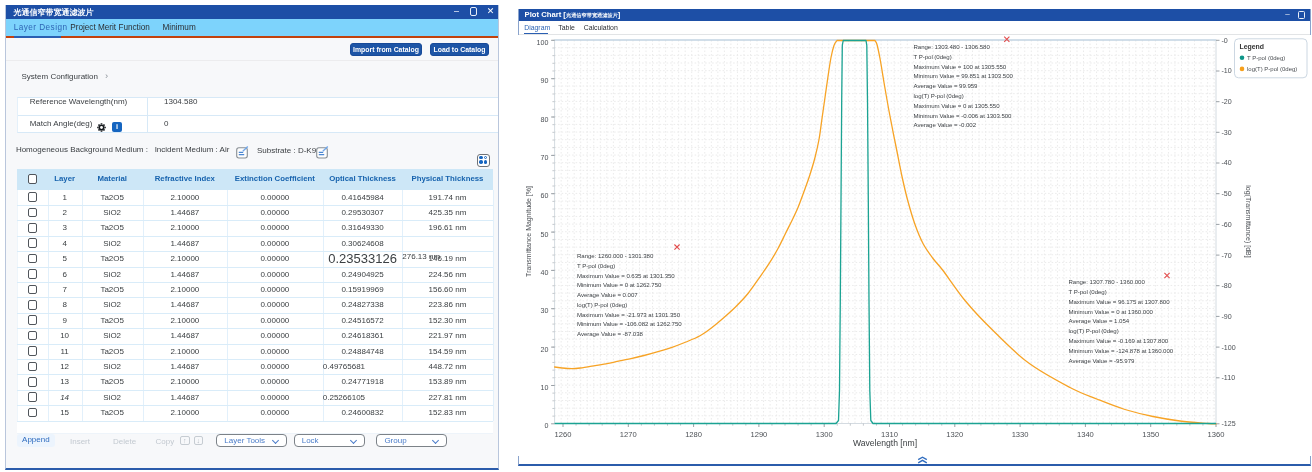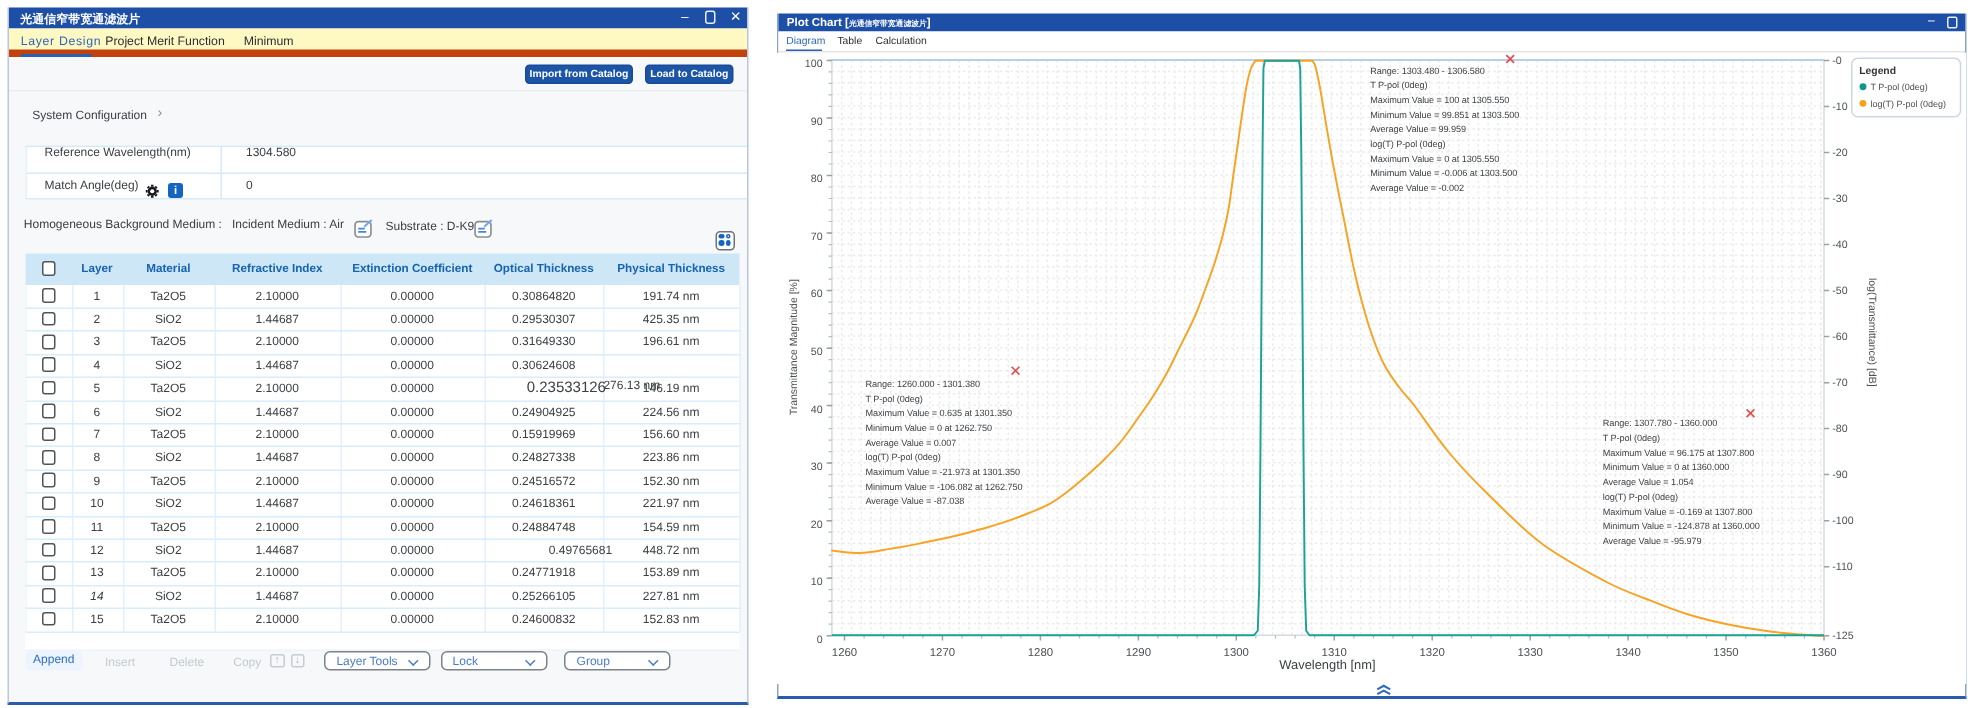--- a/index.html
+++ b/index.html
@@ -13,21 +13,21 @@
 
 <div style="position:absolute;left:4.5px;top:5px;width:494px;height:465px;background:#f7f8fa;border-left:1px solid #b9c6dc;border-right:1px solid #b9c6dc;border-bottom:2.5px solid #2b5cab;">
 
   <div style="position:absolute;left:0;top:0;width:100%;height:14px;background:#1d4fa6;">
     <div style="position:absolute;left:8px;top:1.5px;font-size:8px;font-weight:bold;color:#ffffff;">光通信窄带宽通滤波片</div>
     <div style="position:absolute;left:444px;top:1px;width:14px;text-align:center;font-size:9px;color:#fff;">–</div>
     <div style="position:absolute;left:464px;top:2.4px;width:7.5px;height:8.5px;border:1.4px solid #e8eef8;border-radius:2px;"></div>
     <div style="position:absolute;left:478px;top:1px;width:14px;text-align:center;font-size:9px;color:#fff;">✕</div>
   </div>
 
-  <div style="position:absolute;left:0;top:14px;width:100%;height:18.5px;background:#fef9c3;border-bottom:5px solid #c2410c;text-align:right;">
+  <div style="position:absolute;left:0;top:14px;width:100%;height:18.5px;background:#7dd3fc;border-bottom:2px solid #c2410c;text-align:right;">
     <div style="position:absolute;left:8.3px;top:4px;font-size:8.2px;letter-spacing:0.45px;color:#2e66b5;">Layer Design</div>
     <div style="position:absolute;left:8px;top:16.5px;width:47px;height:2px;background:#2a5fb2;"></div>
     <div style="position:absolute;left:64.7px;top:4px;font-size:8.2px;color:#2b2e33;">Project Merit Function</div>
     <div style="position:absolute;left:157px;top:4px;font-size:8.2px;color:#2b2e33;">Minimum</div>
   </div>
 
   <div class="blubtn" style="left:344.5px;top:38px;width:72px;height:13px;line-height:12px;">Import from Catalog</div>
   <div class="blubtn" style="left:424.5px;top:38px;width:59px;height:13px;line-height:12px;">Load to Catalog</div>
   <div style="position:absolute;left:0;top:54.8px;width:100%;height:1px;background:#ececee;"></div>
 
@@ -88,21 +88,21 @@
 <div style="position:absolute;left:221.4px;top:184.5px;width:1px;height:231px;background:#e2f0fb;"></div>
 <div style="position:absolute;left:317.3px;top:184.5px;width:1px;height:231px;background:#e2f0fb;"></div>
 <div style="position:absolute;left:396.8px;top:184.5px;width:1px;height:231px;background:#e2f0fb;"></div>
 <div style="position:absolute;left:11.0px;top:184.5px;width:1px;height:231px;background:#eef5fb;"></div>
 <div style="position:absolute;left:487.1px;top:184.5px;width:1px;height:231px;background:#e2f0fb;"></div>
 <div style="position:absolute;left:11.0px;top:199.9px;width:476.1px;height:1px;background:#d9ecf9;"></div>
 <div style="position:absolute;left:42.2px;top:184.5px;width:33.89999999999999px;height:15.4px;line-height:15.4px;text-align:center;font-size:8px;color:#3c4043;">1</div>
 <div style="position:absolute;left:76.1px;top:184.5px;width:61.20000000000002px;height:15.4px;line-height:15.4px;text-align:center;font-size:8px;color:#3c4043;">Ta2O5</div>
 <div style="position:absolute;left:137.3px;top:184.5px;width:84.1px;height:15.4px;line-height:15.4px;text-align:center;font-size:8px;color:#3c4043;">2.10000</div>
 <div style="position:absolute;left:221.4px;top:184.5px;width:95.9px;height:15.4px;line-height:15.4px;text-align:center;font-size:8px;color:#3c4043;">0.00000</div>
-<div style="position:absolute;left:317.3px;top:184.5px;width:79.5px;height:15.4px;line-height:15.4px;text-align:center;font-size:8px;color:#3c4043;">0.30864820</div>
+<div style="position:absolute;left:317.3px;top:184.5px;width:79.5px;height:15.4px;line-height:15.4px;text-align:center;font-size:8px;color:#3c4043;">0.41645984</div>
 <div style="position:absolute;left:396.8px;top:184.5px;width:90.30000000000001px;height:15.4px;line-height:15.4px;text-align:center;font-size:8px;color:#3c4043;">191.74 nm</div>
 <div class="cb" style="left:22.0px;top:187.2px;"></div>
 <div style="position:absolute;left:11.0px;top:215.3px;width:476.1px;height:1px;background:#d9ecf9;"></div>
 <div style="position:absolute;left:42.2px;top:199.9px;width:33.89999999999999px;height:15.4px;line-height:15.4px;text-align:center;font-size:8px;color:#3c4043;">2</div>
 <div style="position:absolute;left:76.1px;top:199.9px;width:61.20000000000002px;height:15.4px;line-height:15.4px;text-align:center;font-size:8px;color:#3c4043;">SiO2</div>
 <div style="position:absolute;left:137.3px;top:199.9px;width:84.1px;height:15.4px;line-height:15.4px;text-align:center;font-size:8px;color:#3c4043;">1.44687</div>
 <div style="position:absolute;left:221.4px;top:199.9px;width:95.9px;height:15.4px;line-height:15.4px;text-align:center;font-size:8px;color:#3c4043;">0.00000</div>
 <div style="position:absolute;left:317.3px;top:199.9px;width:79.5px;height:15.4px;line-height:15.4px;text-align:center;font-size:8px;color:#3c4043;">0.29530307</div>
 <div style="position:absolute;left:396.8px;top:199.9px;width:90.30000000000001px;height:15.4px;line-height:15.4px;text-align:center;font-size:8px;color:#3c4043;">425.35 nm</div>
 <div class="cb" style="left:22.0px;top:202.6px;"></div>
@@ -120,21 +120,21 @@
 <div style="position:absolute;left:137.3px;top:230.7px;width:84.1px;height:15.4px;line-height:15.4px;text-align:center;font-size:8px;color:#3c4043;">1.44687</div>
 <div style="position:absolute;left:221.4px;top:230.7px;width:95.9px;height:15.4px;line-height:15.4px;text-align:center;font-size:8px;color:#3c4043;">0.00000</div>
 <div style="position:absolute;left:317.3px;top:230.7px;width:79.5px;height:15.4px;line-height:15.4px;text-align:center;font-size:8px;color:#3c4043;">0.30624608</div>
 <div style="position:absolute;left:396.8px;top:244px;width:90.30000000000001px;height:15.4px;line-height:15.4px;text-align:left;font-size:8px;color:#3c4043;">276.13 nm</div>
 <div class="cb" style="left:22.0px;top:233.4px;"></div>
 <div style="position:absolute;left:11.0px;top:261.5px;width:476.1px;height:1px;background:#d9ecf9;"></div>
 <div style="position:absolute;left:42.2px;top:246.1px;width:33.89999999999999px;height:15.4px;line-height:15.4px;text-align:center;font-size:8px;color:#3c4043;">5</div>
 <div style="position:absolute;left:76.1px;top:246.1px;width:61.20000000000002px;height:15.4px;line-height:15.4px;text-align:center;font-size:8px;color:#3c4043;">Ta2O5</div>
 <div style="position:absolute;left:137.3px;top:246.1px;width:84.1px;height:15.4px;line-height:15.4px;text-align:center;font-size:8px;color:#3c4043;">2.10000</div>
 <div style="position:absolute;left:221.4px;top:246.1px;width:95.9px;height:15.4px;line-height:15.4px;text-align:center;font-size:8px;color:#3c4043;">0.00000</div>
-<div style="position:absolute;left:317.3px;top:246.1px;width:79.5px;height:15.4px;line-height:15.4px;text-align:center;font-size:10px;color:#3c4043;margin-left:15px;">0.23533126</div>
+<div style="position:absolute;left:317.3px;top:246.1px;width:79.5px;height:15.4px;line-height:15.4px;text-align:center;font-size:13px;color:#3c4043;">0.23533126</div>
 <div style="position:absolute;left:396.8px;top:246.1px;width:90.30000000000001px;height:15.4px;line-height:15.4px;text-align:center;font-size:8px;color:#3c4043;">146.19 nm</div>
 <div class="cb" style="left:22.0px;top:248.8px;"></div>
 <div style="position:absolute;left:11.0px;top:276.9px;width:476.1px;height:1px;background:#d9ecf9;"></div>
 <div style="position:absolute;left:42.2px;top:261.5px;width:33.89999999999999px;height:15.4px;line-height:15.4px;text-align:center;font-size:8px;color:#3c4043;">6</div>
 <div style="position:absolute;left:76.1px;top:261.5px;width:61.20000000000002px;height:15.4px;line-height:15.4px;text-align:center;font-size:8px;color:#3c4043;">SiO2</div>
 <div style="position:absolute;left:137.3px;top:261.5px;width:84.1px;height:15.4px;line-height:15.4px;text-align:center;font-size:8px;color:#3c4043;">1.44687</div>
 <div style="position:absolute;left:221.4px;top:261.5px;width:95.9px;height:15.4px;line-height:15.4px;text-align:center;font-size:8px;color:#3c4043;">0.00000</div>
 <div style="position:absolute;left:317.3px;top:261.5px;width:79.5px;height:15.4px;line-height:15.4px;text-align:center;font-size:8px;color:#3c4043;">0.24904925</div>
 <div style="position:absolute;left:396.8px;top:261.5px;width:90.30000000000001px;height:15.4px;line-height:15.4px;text-align:center;font-size:8px;color:#3c4043;">224.56 nm</div>
 <div class="cb" style="left:22.0px;top:264.2px;"></div>
@@ -176,37 +176,37 @@
 <div style="position:absolute;left:137.3px;top:338.5px;width:84.1px;height:15.4px;line-height:15.4px;text-align:center;font-size:8px;color:#3c4043;">2.10000</div>
 <div style="position:absolute;left:221.4px;top:338.5px;width:95.9px;height:15.4px;line-height:15.4px;text-align:center;font-size:8px;color:#3c4043;">0.00000</div>
 <div style="position:absolute;left:317.3px;top:338.5px;width:79.5px;height:15.4px;line-height:15.4px;text-align:center;font-size:8px;color:#3c4043;">0.24884748</div>
 <div style="position:absolute;left:396.8px;top:338.5px;width:90.30000000000001px;height:15.4px;line-height:15.4px;text-align:center;font-size:8px;color:#3c4043;">154.59 nm</div>
 <div class="cb" style="left:22.0px;top:341.2px;"></div>
 <div style="position:absolute;left:11.0px;top:369.3px;width:476.1px;height:1px;background:#d9ecf9;"></div>
 <div style="position:absolute;left:42.2px;top:353.9px;width:33.89999999999999px;height:15.4px;line-height:15.4px;text-align:center;font-size:8px;color:#3c4043;">12</div>
 <div style="position:absolute;left:76.1px;top:353.9px;width:61.20000000000002px;height:15.4px;line-height:15.4px;text-align:center;font-size:8px;color:#3c4043;">SiO2</div>
 <div style="position:absolute;left:137.3px;top:353.9px;width:84.1px;height:15.4px;line-height:15.4px;text-align:center;font-size:8px;color:#3c4043;">1.44687</div>
 <div style="position:absolute;left:221.4px;top:353.9px;width:95.9px;height:15.4px;line-height:15.4px;text-align:center;font-size:8px;color:#3c4043;">0.00000</div>
-<div style="position:absolute;left:317.3px;top:353.9px;width:79.5px;height:15.4px;line-height:15.4px;text-align:left;font-size:8px;color:#3c4043;padding-left:43px;">0.49765681</div>
+<div style="position:absolute;left:317.3px;top:353.9px;width:79.5px;height:15.4px;line-height:15.4px;text-align:left;font-size:8px;color:#3c4043;">0.49765681</div>
 <div style="position:absolute;left:396.8px;top:353.9px;width:90.30000000000001px;height:15.4px;line-height:15.4px;text-align:center;font-size:8px;color:#3c4043;">448.72 nm</div>
 <div class="cb" style="left:22.0px;top:356.6px;"></div>
 <div style="position:absolute;left:11.0px;top:384.7px;width:476.1px;height:1px;background:#d9ecf9;"></div>
 <div style="position:absolute;left:42.2px;top:369.3px;width:33.89999999999999px;height:15.4px;line-height:15.4px;text-align:center;font-size:8px;color:#3c4043;">13</div>
 <div style="position:absolute;left:76.1px;top:369.3px;width:61.20000000000002px;height:15.4px;line-height:15.4px;text-align:center;font-size:8px;color:#3c4043;">Ta2O5</div>
 <div style="position:absolute;left:137.3px;top:369.3px;width:84.1px;height:15.4px;line-height:15.4px;text-align:center;font-size:8px;color:#3c4043;">2.10000</div>
 <div style="position:absolute;left:221.4px;top:369.3px;width:95.9px;height:15.4px;line-height:15.4px;text-align:center;font-size:8px;color:#3c4043;">0.00000</div>
 <div style="position:absolute;left:317.3px;top:369.3px;width:79.5px;height:15.4px;line-height:15.4px;text-align:center;font-size:8px;color:#3c4043;">0.24771918</div>
 <div style="position:absolute;left:396.8px;top:369.3px;width:90.30000000000001px;height:15.4px;line-height:15.4px;text-align:center;font-size:8px;color:#3c4043;">153.89 nm</div>
 <div class="cb" style="left:22.0px;top:372.0px;"></div>
 <div style="position:absolute;left:11.0px;top:400.1px;width:476.1px;height:1px;background:#d9ecf9;"></div>
 <div style="position:absolute;left:42.2px;top:384.7px;width:33.89999999999999px;height:15.4px;line-height:15.4px;text-align:center;font-size:8px;color:#3c4043;font-style:italic;">14</div>
 <div style="position:absolute;left:76.1px;top:384.7px;width:61.20000000000002px;height:15.4px;line-height:15.4px;text-align:center;font-size:8px;color:#3c4043;">SiO2</div>
 <div style="position:absolute;left:137.3px;top:384.7px;width:84.1px;height:15.4px;line-height:15.4px;text-align:center;font-size:8px;color:#3c4043;">1.44687</div>
 <div style="position:absolute;left:221.4px;top:384.7px;width:95.9px;height:15.4px;line-height:15.4px;text-align:center;font-size:8px;color:#3c4043;">0.00000</div>
-<div style="position:absolute;left:317.3px;top:384.7px;width:79.5px;height:15.4px;line-height:15.4px;text-align:center;font-size:8px;color:#3c4043;">0.25266105</div>
+<div style="position:absolute;left:317.3px;top:384.7px;width:79.5px;height:15.4px;line-height:15.4px;text-align:left;font-size:8px;color:#3c4043;">0.25266105</div>
 <div style="position:absolute;left:396.8px;top:384.7px;width:90.30000000000001px;height:15.4px;line-height:15.4px;text-align:center;font-size:8px;color:#3c4043;">227.81 nm</div>
 <div class="cb" style="left:22.0px;top:387.4px;"></div>
 <div style="position:absolute;left:11.0px;top:415.5px;width:476.1px;height:1px;background:#d9ecf9;"></div>
 <div style="position:absolute;left:42.2px;top:400.1px;width:33.89999999999999px;height:15.4px;line-height:15.4px;text-align:center;font-size:8px;color:#3c4043;">15</div>
 <div style="position:absolute;left:76.1px;top:400.1px;width:61.20000000000002px;height:15.4px;line-height:15.4px;text-align:center;font-size:8px;color:#3c4043;">Ta2O5</div>
 <div style="position:absolute;left:137.3px;top:400.1px;width:84.1px;height:15.4px;line-height:15.4px;text-align:center;font-size:8px;color:#3c4043;">2.10000</div>
 <div style="position:absolute;left:221.4px;top:400.1px;width:95.9px;height:15.4px;line-height:15.4px;text-align:center;font-size:8px;color:#3c4043;">0.00000</div>
 <div style="position:absolute;left:317.3px;top:400.1px;width:79.5px;height:15.4px;line-height:15.4px;text-align:center;font-size:8px;color:#3c4043;">0.24600832</div>
 <div style="position:absolute;left:396.8px;top:400.1px;width:90.30000000000001px;height:15.4px;line-height:15.4px;text-align:center;font-size:8px;color:#3c4043;">152.83 nm</div>
 <div class="cb" style="left:22.0px;top:402.8px;"></div>

